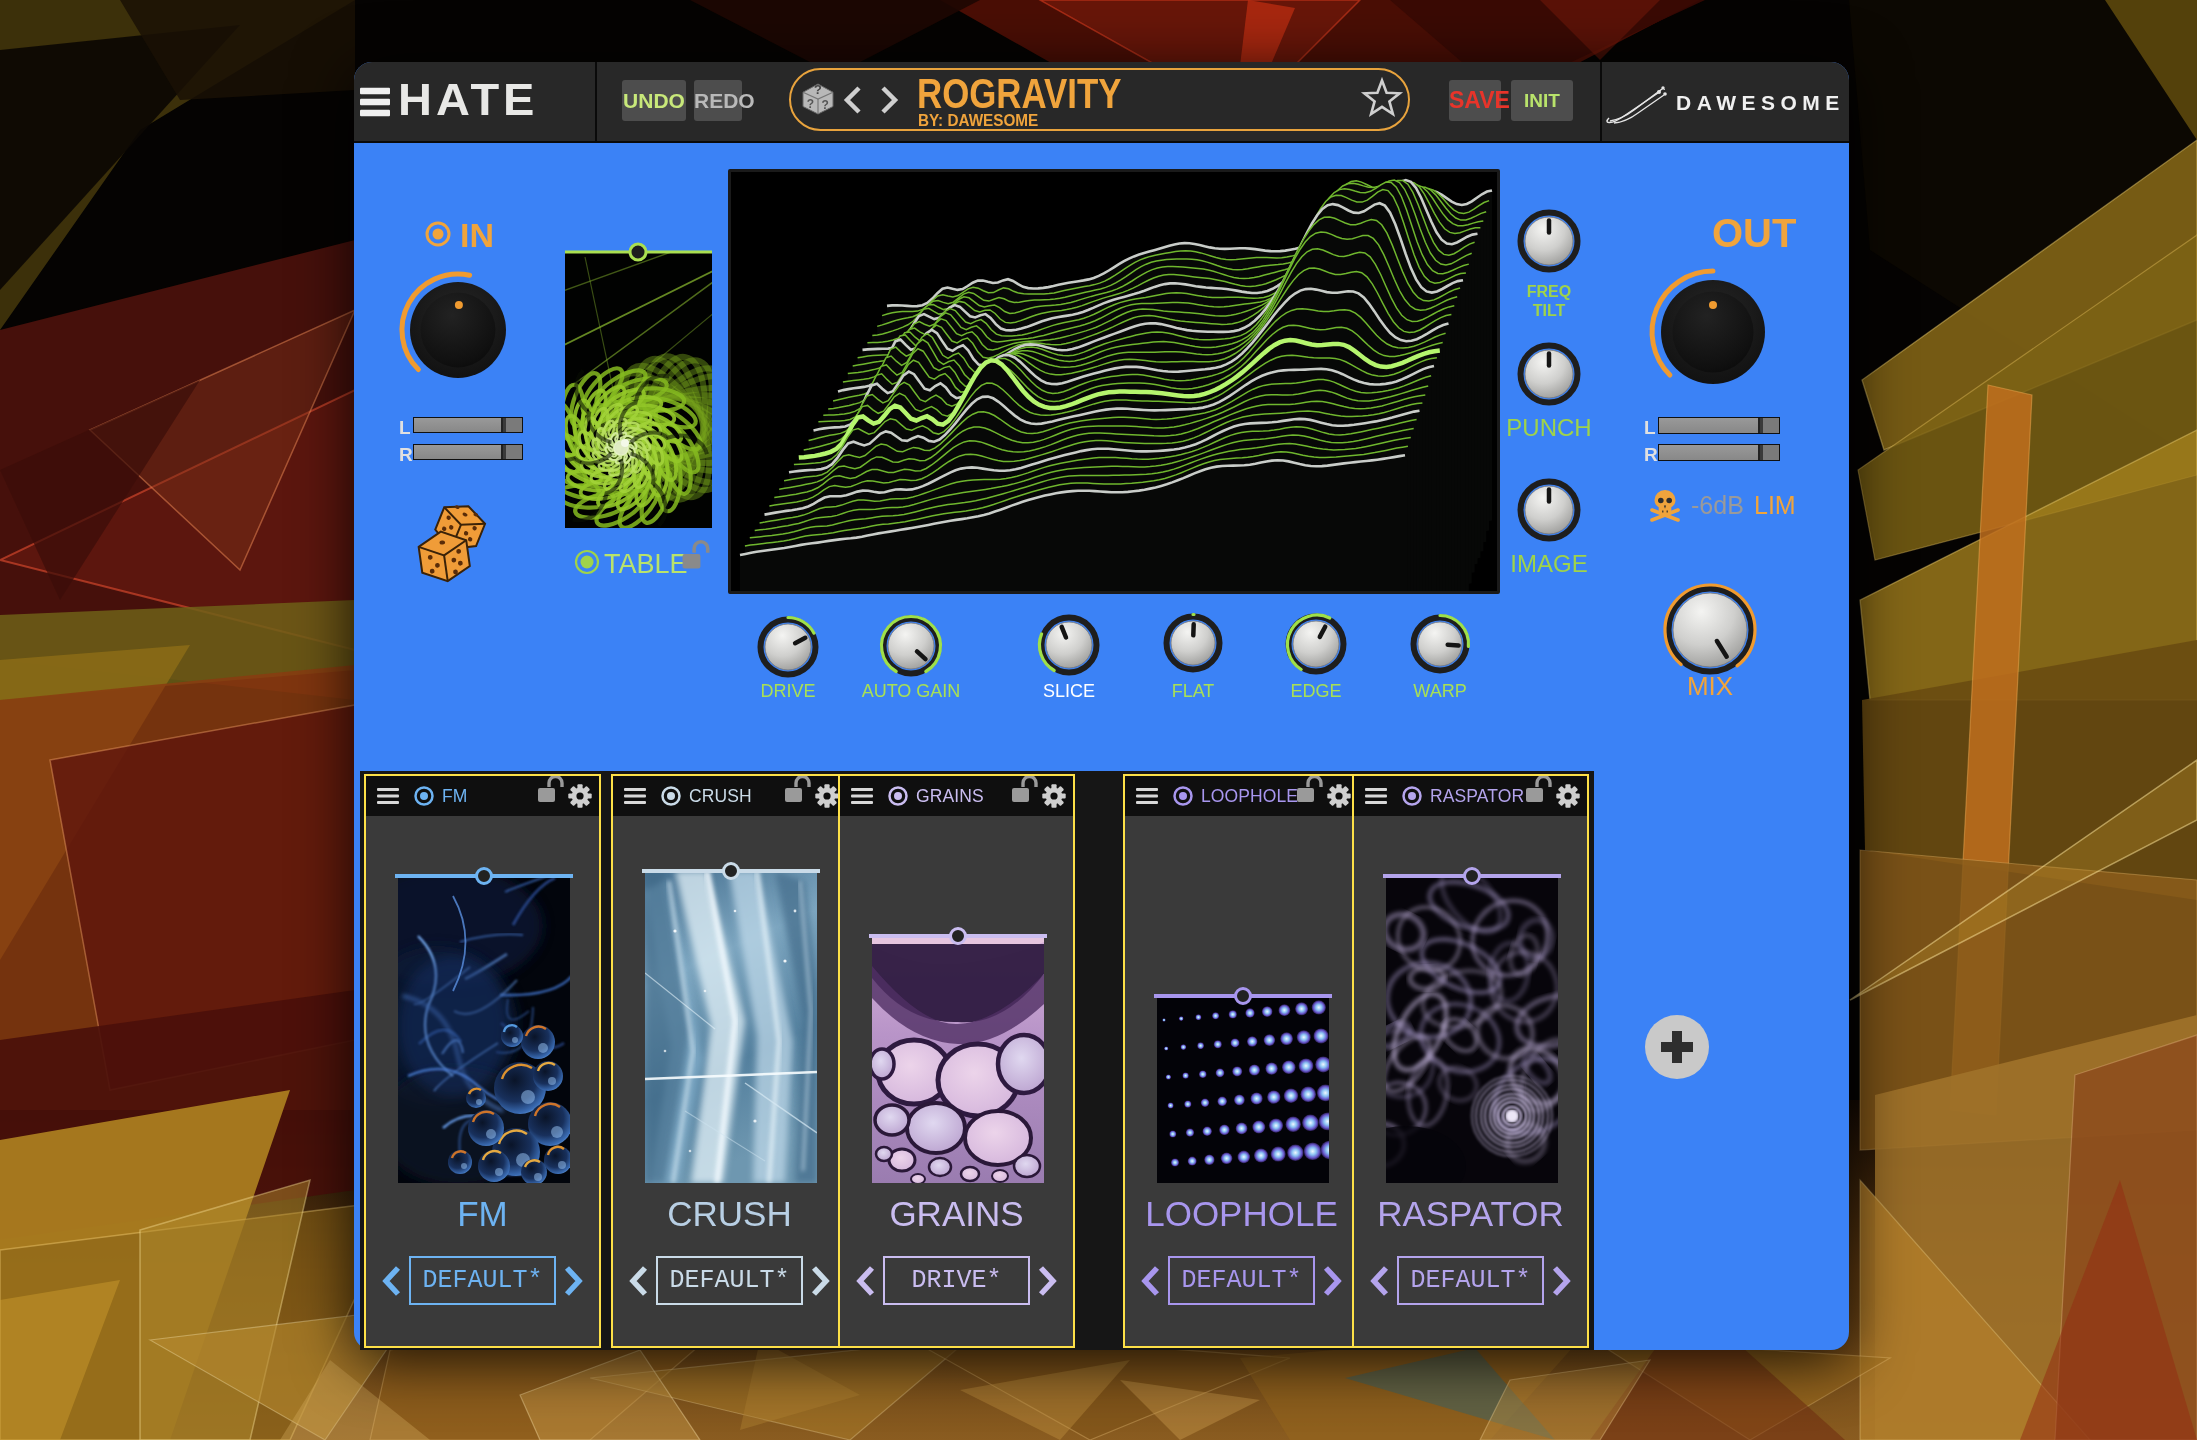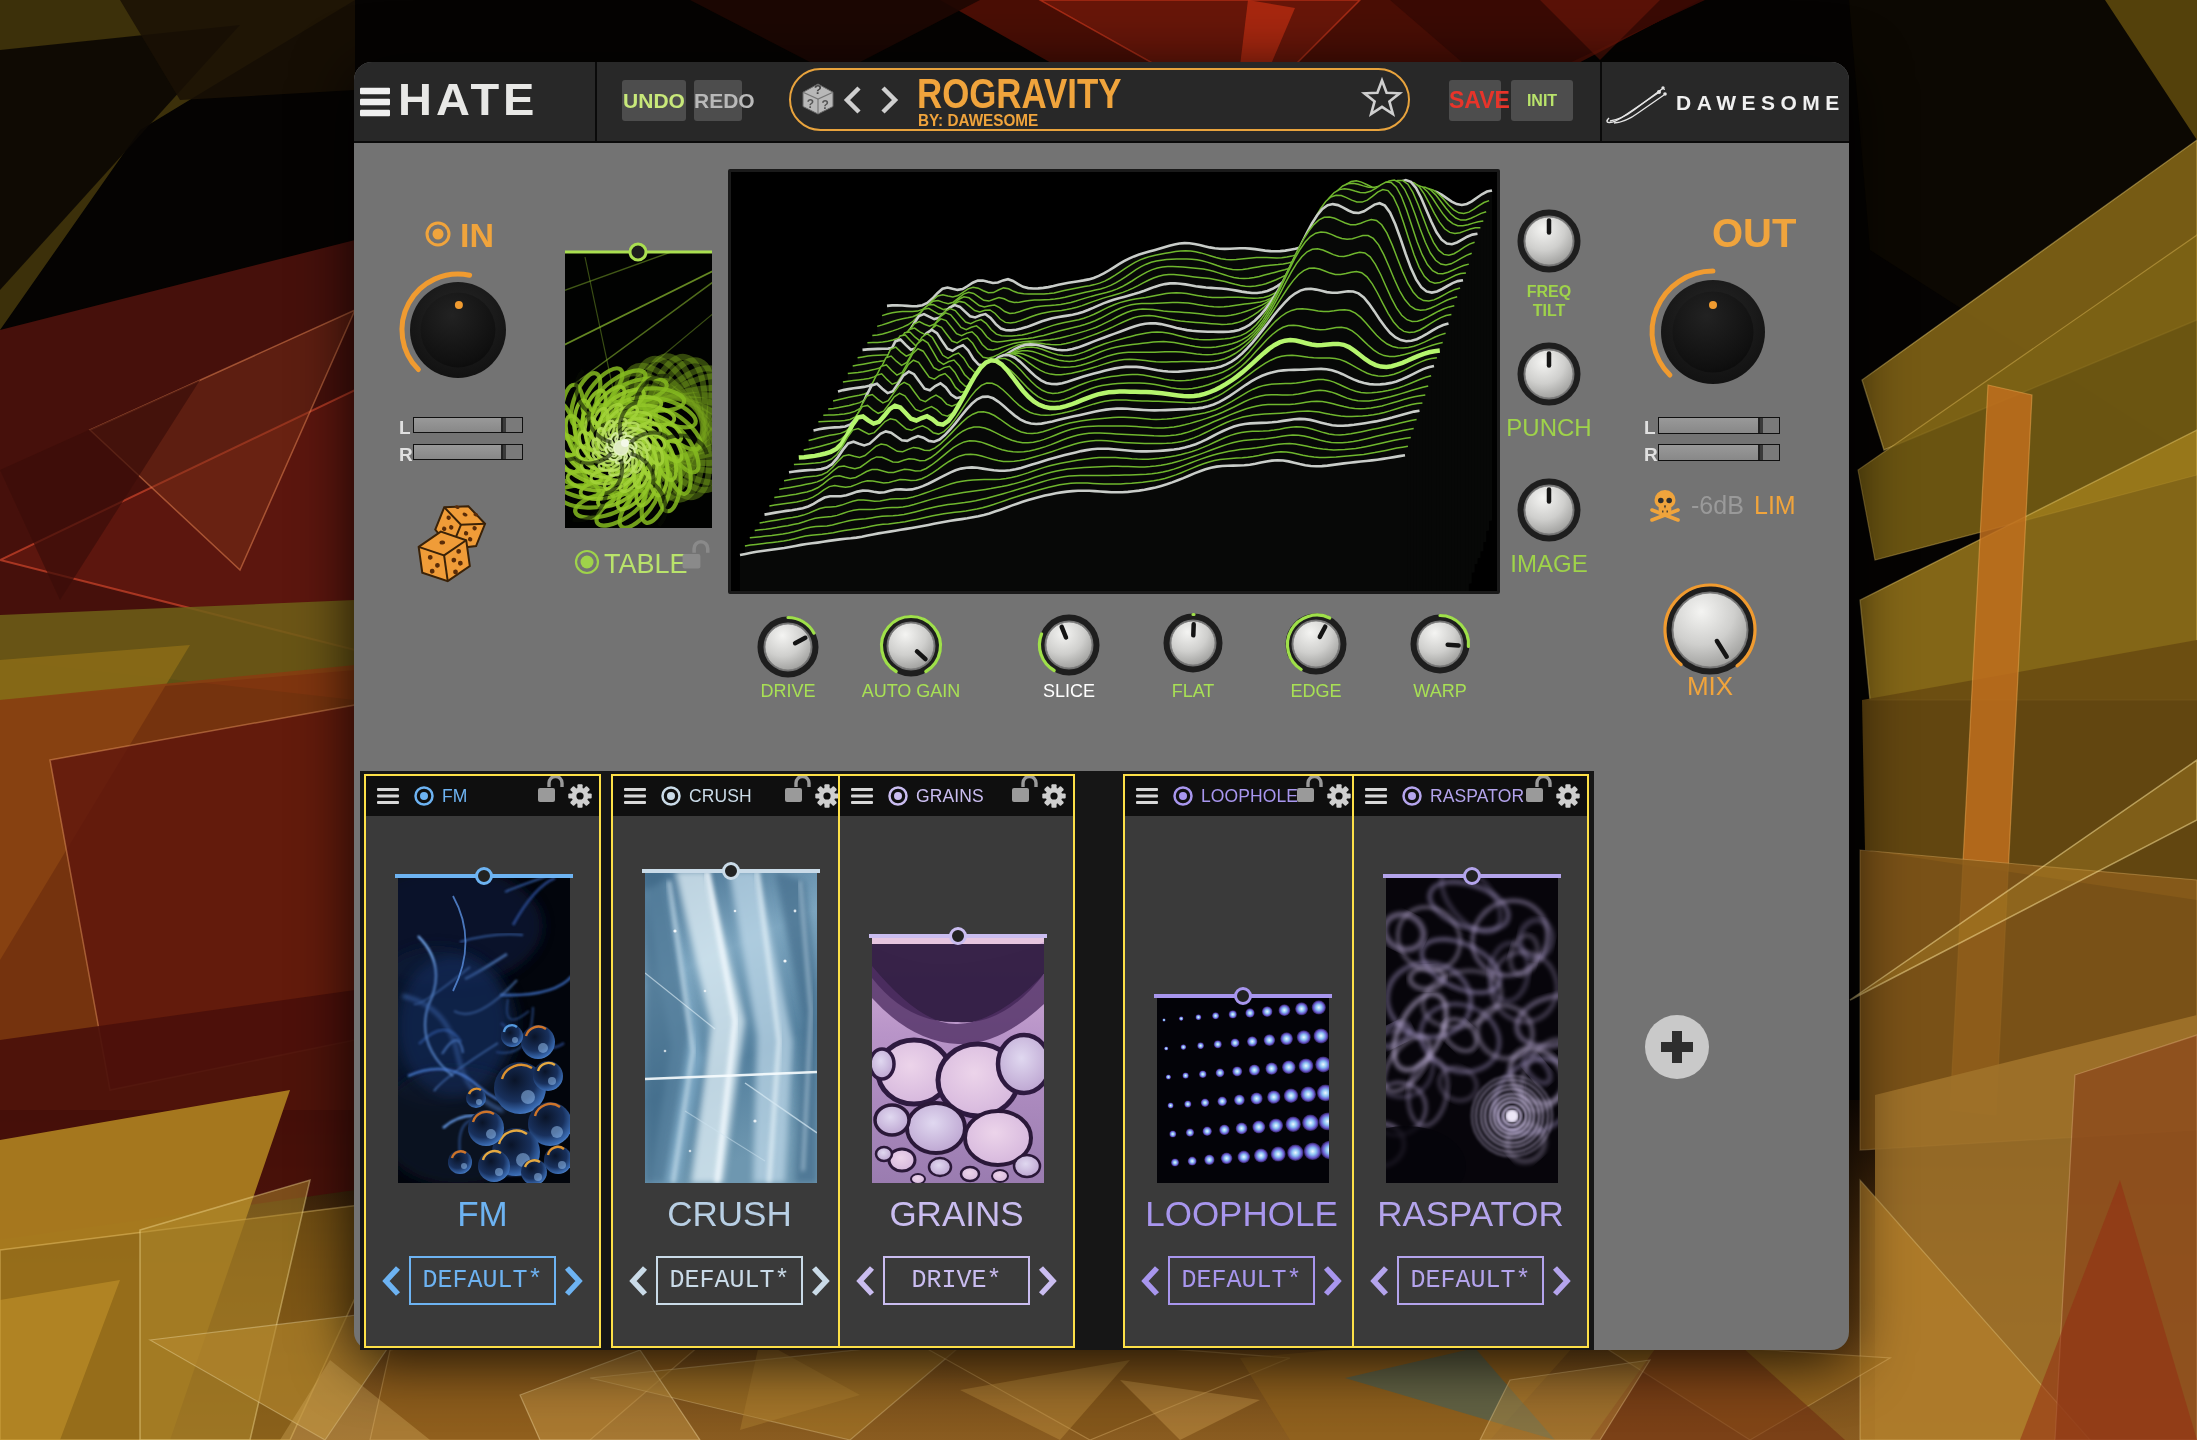--- a/index.html
+++ b/index.html
@@ -1,16 +1,16 @@
 <!DOCTYPE html>
 <html><head><meta charset="utf-8"><style>
 * { margin:0; padding:0; box-sizing:border-box; }
 html,body { width:2197px; height:1440px; overflow:hidden; background:#000; font-family:"Liberation Sans", sans-serif; }
 #bg { position:absolute; left:0; top:0; }
-#win { position:absolute; left:354px; top:62px; width:1495px; height:1288px; background:#737373; border-radius:18px; box-shadow:0 10px 60px rgba(0,0,0,0.8); }
+#win { position:absolute; left:354px; top:62px; width:1495px; height:1288px; background:#3b82f6; border-radius:18px; box-shadow:0 10px 60px rgba(0,0,0,0.8); }
 #header { position:absolute; left:0; top:0; width:100%; height:81px; background:#282828; border-bottom:2px solid #0a0a0a; border-radius:18px 18px 0 0; }
 .vdiv { position:absolute; top:0; width:2px; height:81px; background:#0a0a0a; }
 .btn { position:absolute; top:18px; height:41px; background:#4d4d4d; border-radius:3px; font-size:21px; font-weight:bold; text-align:center; line-height:41px; }
 #preset { position:absolute; left:435px; top:6px; width:621px; height:63px; border:2.5px solid #e8a33d; border-radius:32px; }
 .torange { fill:#f0a43c; }
 #display { position:absolute; left:374px; top:107px; width:772px; height:425px; background:#000; border:3px solid #1a1a1a; border-radius:2px; box-shadow:inset 0 0 30px #000; }
 #tableimg { position:absolute; left:211px; top:190px; width:147px; height:276px; background:#020202; }
 .meter { position:absolute; border:1.5px solid #101010; background:#3a3a3a; }
 .mfill { position:absolute; left:0; top:0; height:100%; background:linear-gradient(#999,#888); border-right:2px solid #222; }
 .mseg { position:absolute; top:0; height:100%; background:#7a7a7a; }
@@ -149,21 +149,21 @@
         <rect x="6.0" y="36.75" width="30" height="6.5" rx="1" fill="#f0f0f0"></rect>
         <rect x="6.0" y="47.75" width="30" height="6.5" rx="1" fill="#f0f0f0"></rect>
       </svg>
   <svg style="position:absolute;left:0;top:0" width="240" height="81">
         <text x="44" y="57" fill="#e8e8e6" font-size="47" font-weight="bold" letter-spacing="4" transform="scale(1 0.93)" filter="url(#grunge)" font-family="Liberation Sans, sans-serif">HATE</text>
       </svg>
   <div class="vdiv" style="left:241px"></div>
   <div class="btn" style="left:268px;width:64px;color:#c8e87a">UNDO</div>
   <div class="btn" style="left:340px;width:48px;color:#b9b9b9">REDO</div>
   <div class="btn" style="left:1095px;width:52px;color:#e8342a;font-size:23px">SAVE</div>
-  <div class="btn" style="left:1157px;width:62px;color:#b9e36b;font-size:16px">INIT</div>
+  <div class="btn" style="left:1157px;width:62px;color:#b9e36b;font-size:19px">INIT</div>
   <div class="vdiv" style="left:1246px"></div>
   <div id="preset">
    <svg style="position:absolute;left:0;top:0" width="617" height="59" viewBox="0 0 617 59">
     <g transform="translate(27 29)">
 <path d="M-15 -6.75 L0 -15 L15 -6.75 L15 7.5 L0 15 L-15 7.5 Z" fill="#b8b8b8" stroke="#666" stroke-width="1"></path>
 <path d="M-15 -6.75 L0 0 L15 -6.75" fill="none" stroke="#777" stroke-width="1.2"></path>
 <path d="M0 0 L0 15" stroke="#777" stroke-width="1.2"></path>
 <text x="0" y="-4.8" font-size="12.75" fill="#444" text-anchor="middle" font-weight="bold">?</text>
 <text x="-7.5" y="9.3" font-size="12.0" fill="#555" text-anchor="middle" font-weight="bold">?</text>
 <text x="7.199999999999999" y="10.200000000000001" font-size="12.0" fill="#555" text-anchor="middle" font-weight="bold">?</text>

